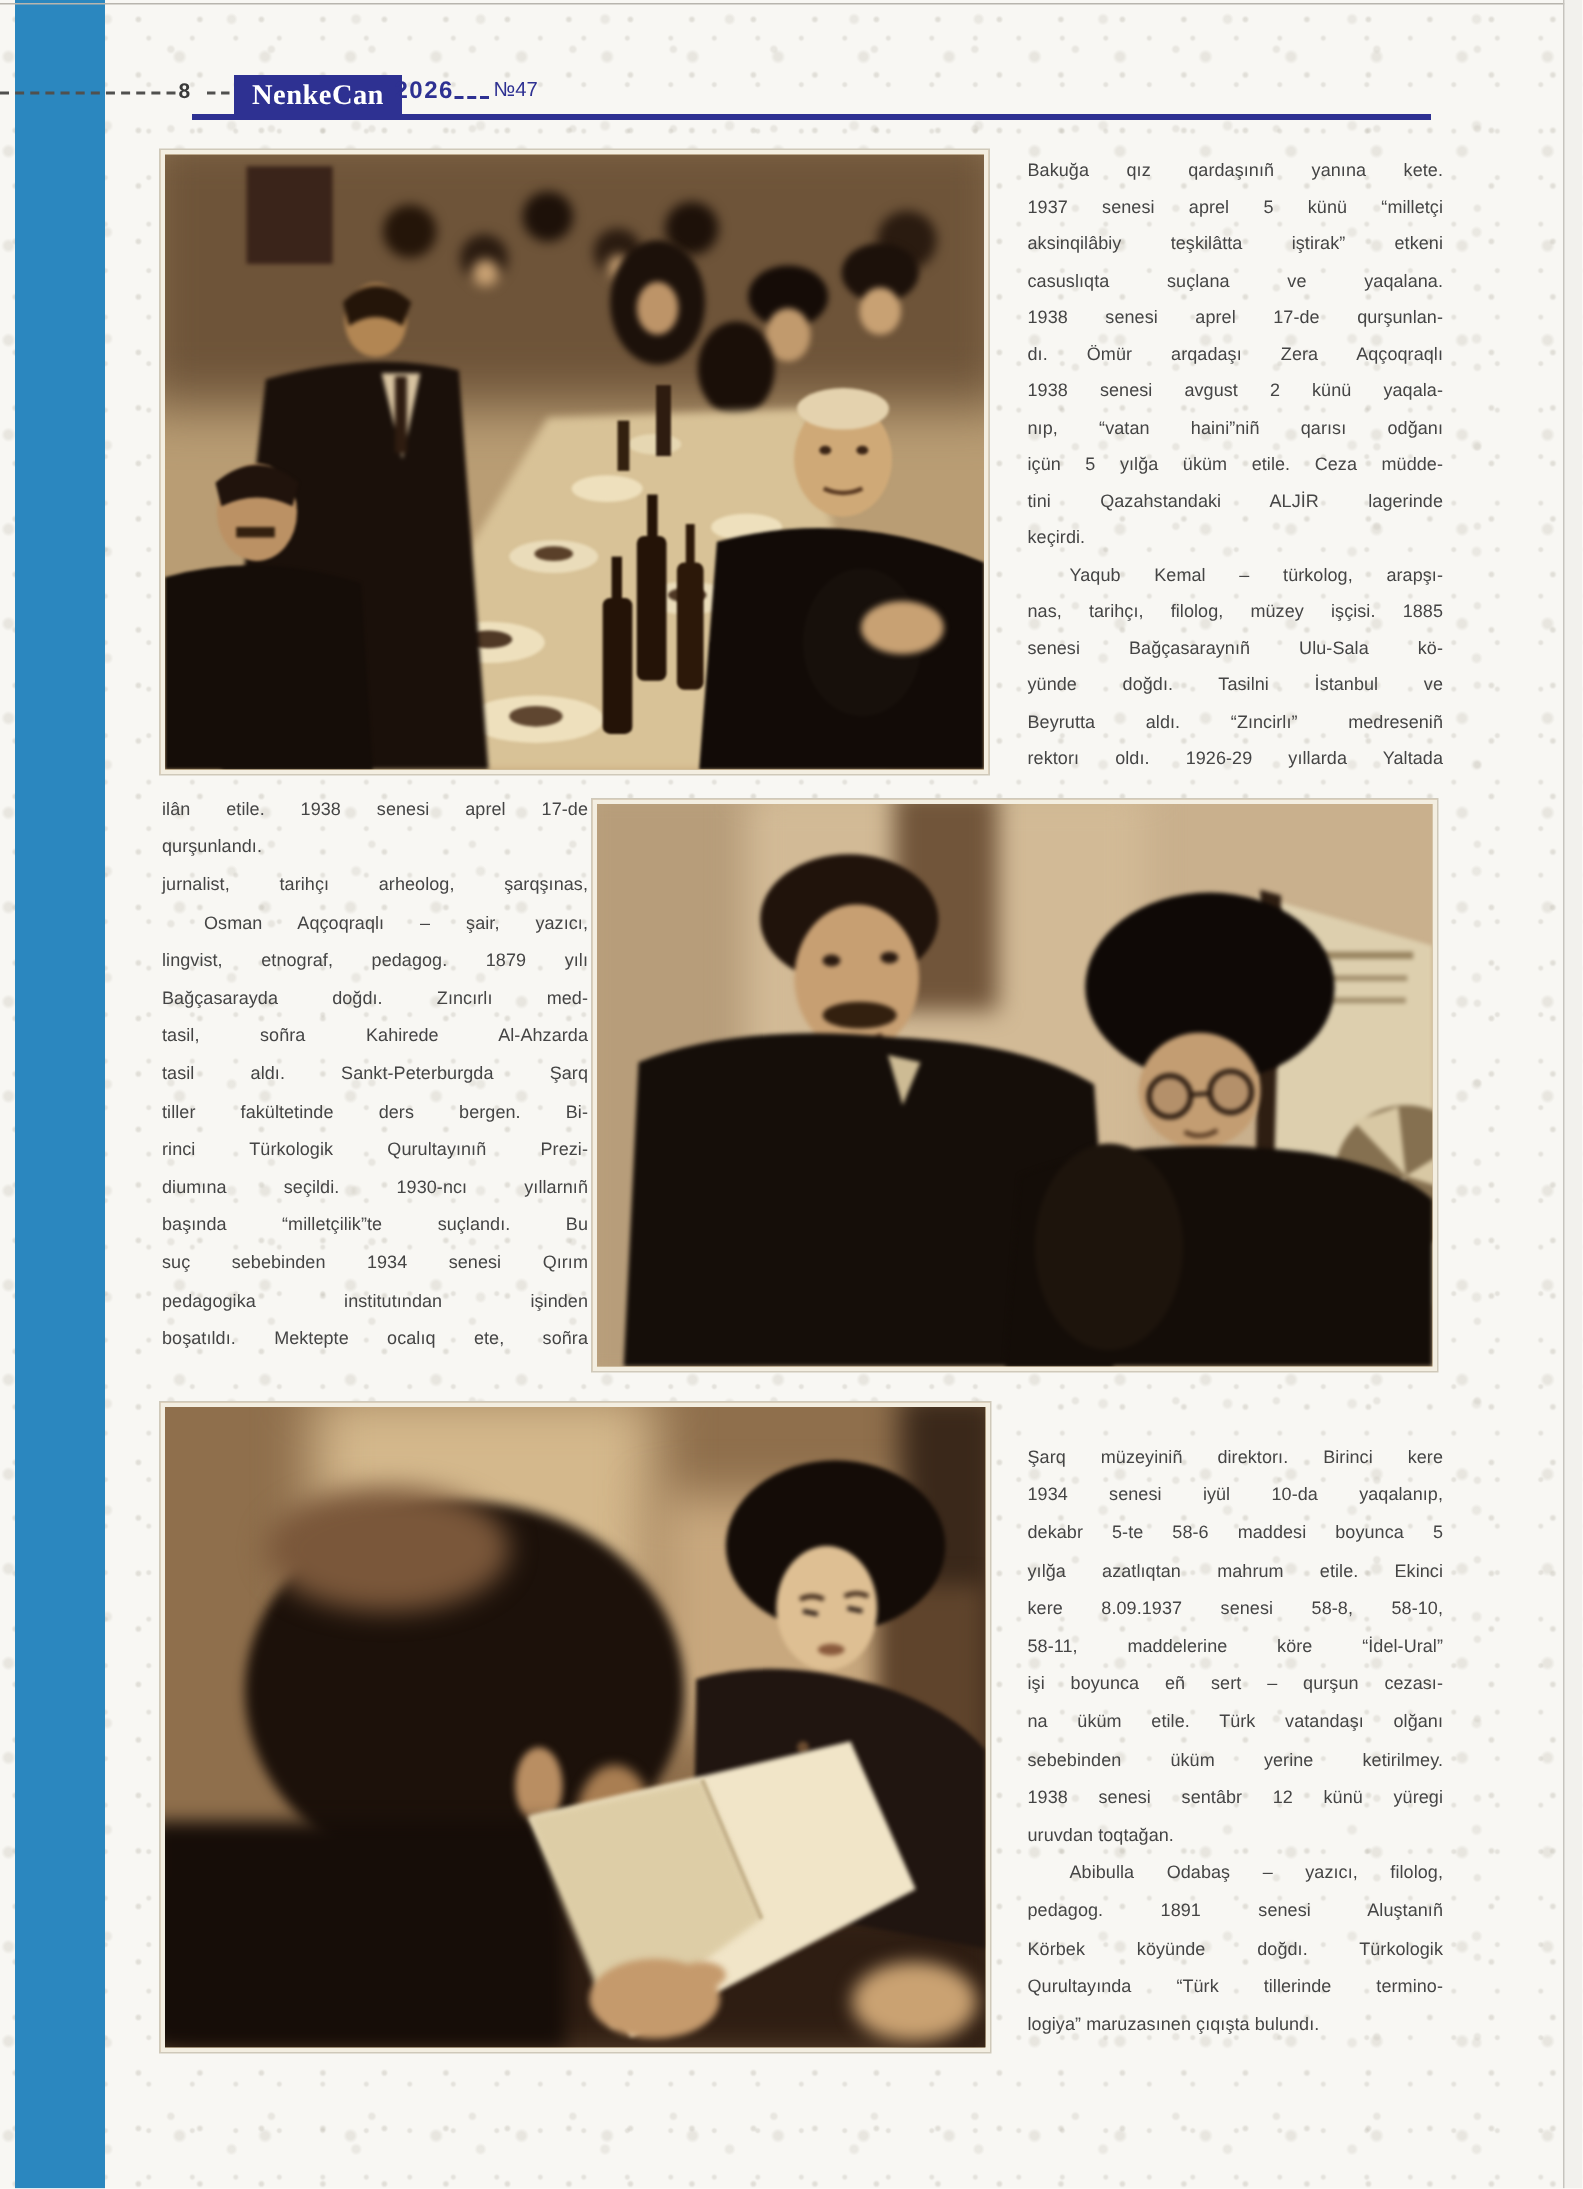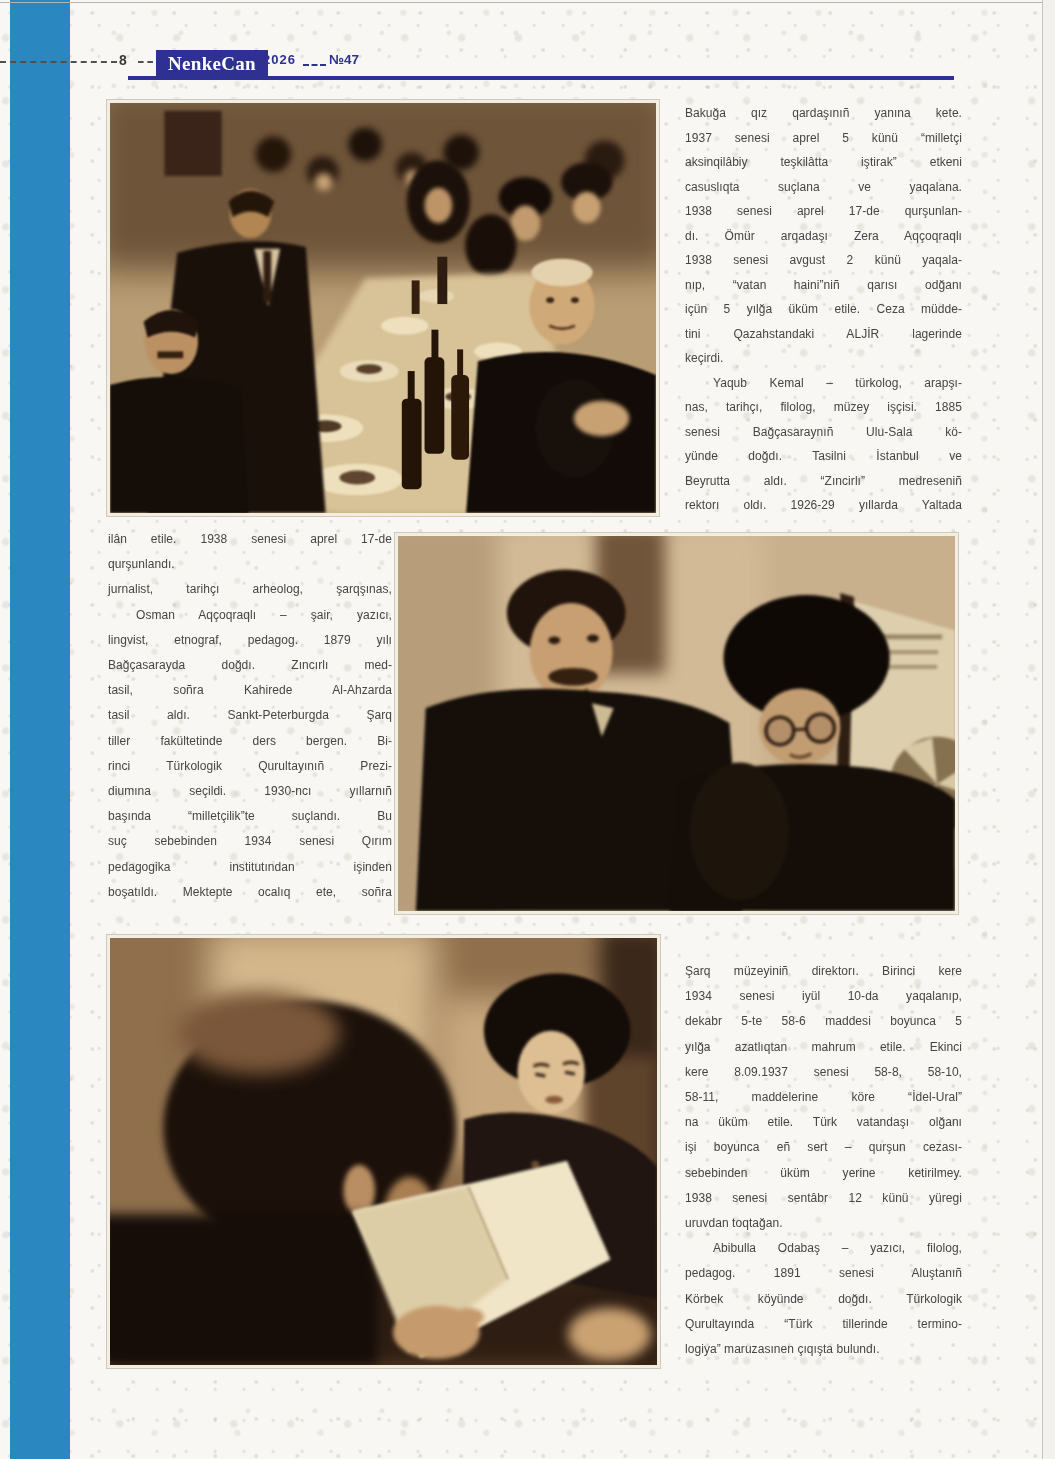--- a/index.html
+++ b/index.html
@@ -21,23 +21,23 @@
   .right-margin{left:1043px;top:0;width:12px;height:1459px;background:#f2f1ed;}
   .blue-bar{left:10px;top:0;width:60px;height:1459px;background:#2b87bf;}
 
   
   .hdr-dash-long{left:0;top:61px;width:117px;height:0;border-top:2px dashed #50504e;}
   .hdr-dash-short{left:138px;top:61px;width:15px;height:0;border-top:2px dashed #50504e;}
   .hdr-num{left:119px;top:52px;font-size:14px;font-weight:bold;color:#3a3a3a;}
   .masthead{left:156px;top:50px;width:112px;height:27px;background:#2e3192;
     color:#ffffff;font-family:"Liberation Serif", serif;font-weight:bold;font-size:19px;
     display:flex;align-items:center;justify-content:center;letter-spacing:.3px;}
-  .year{left:263px;top:52px;font-size:13px;font-weight:bold;color:#2e3192;letter-spacing:1px;}
+  .year{left:263px;top:52px;font-size:16px;font-weight:bold;color:#2e3192;letter-spacing:1px;}
   .hdr-dash-navy{left:303px;top:64px;width:23px;height:0;border-top:2px dashed #2e3192;}
-  .issue{left:329px;top:52px;font-size:13.5px;font-weight:bold;color:#2e3192;}
+  .issue{left:329px;top:52px;font-size:13.5px;font-weight:normal;color:#2e3192;}
   .navy-rule{left:128px;top:76px;width:826px;height:4px;background:#2e3192;}
 
   
   .photo{box-sizing:border-box;border:3px solid #f3eee1;box-shadow:0 0 0 1px #cfc9ba;overflow:hidden;background:#b99d74;}
   .photo svg{display:block;width:100%;height:100%;}
   #photo1{left:107px;top:100px;width:552px;height:416px;}
   #photo2{left:395px;top:533px;width:563px;height:381px;}
   #photo3{left:107px;top:935px;width:553px;height:433px;}
 
   
@@ -278,22 +278,22 @@
       <div class="tl j">pedagogika institutından işinden</div>
       <div class="tl j">boşatıldı. Mektepte ocalıq ete, soñra</div>
     </div>
   <div class="abs col" id="col-right-bottom">
       <div class="tl j">Şarq müzeyiniñ direktorı. Birinci kere</div>
       <div class="tl j">1934 senesi iyül 10-da yaqalanıp,</div>
       <div class="tl j">dekabr 5-te 58-6 maddesi boyunca 5</div>
       <div class="tl j">yılğa azatlıqtan mahrum etile. Ekinci</div>
       <div class="tl j">kere 8.09.1937 senesi 58-8, 58-10,</div>
       <div class="tl j">58-11, maddelerine köre “İdel-Ural”</div>
+      <div class="tl j">işi boyunca eñ sert – qurşun cezası-</div>
       <div class="tl j">na üküm etile. Türk vatandaşı olğanı</div>
-      <div class="tl j">işi boyunca eñ sert – qurşun cezası-</div>
       <div class="tl j">sebebinden üküm yerine ketirilmey.</div>
       <div class="tl j">1938 senesi sentâbr 12 künü yüregi</div>
       <div class="tl">uruvdan toqtağan.</div>
       <div class="tl j i">Abibulla Odabaş – yazıcı, filolog,</div>
       <div class="tl j">pedagog. 1891 senesi Aluştanıñ</div>
       <div class="tl j">Körbek köyünde doğdı. Türkologik</div>
       <div class="tl j">Qurultayında “Türk tillerinde termino-</div>
       <div class="tl">logiya” maruzasınen çıqışta bulundı.</div>
     </div>
 

